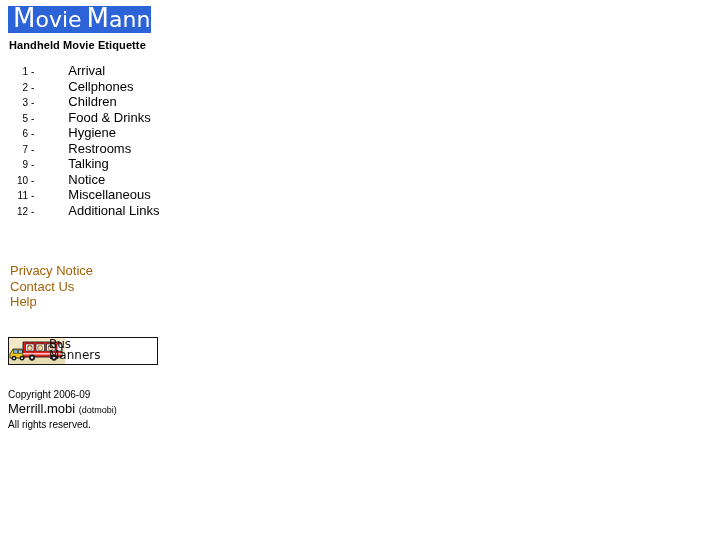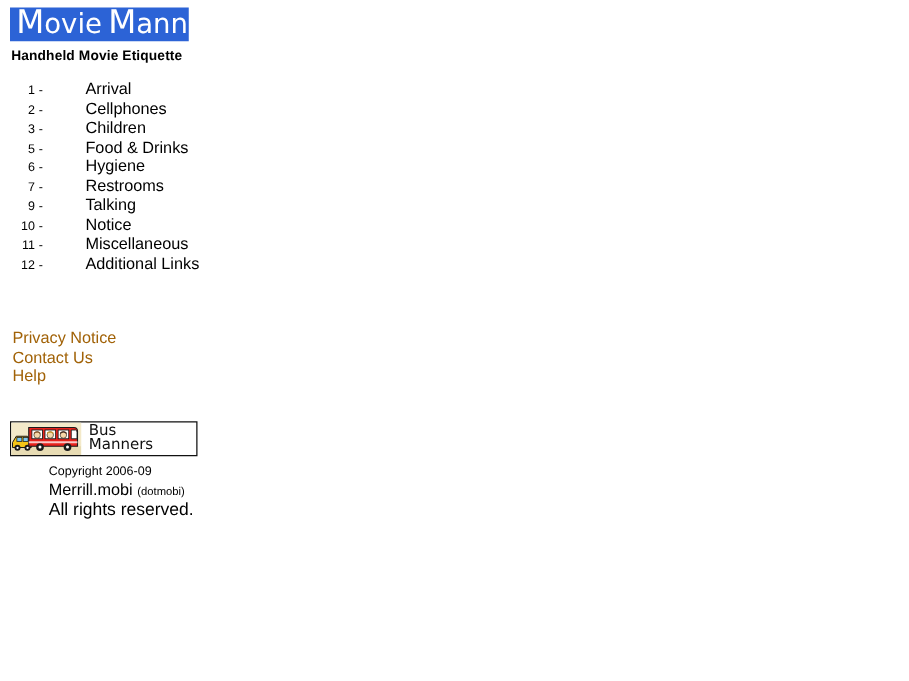--- a/index.html
+++ b/index.html
@@ -133,21 +133,21 @@
     left: 0;
     top: 0;
     width: 56px;
     height: 26px;
     background: #f3e9c9;
     overflow: hidden;
   }
   .bus-art svg { display: block; }
   .bus-text {
     position: absolute;
-    left: 62px;
+    left: 40px;
     top: 0px;
     width: 88px;
     height: 26px;
     font-family: "DejaVu Sans", sans-serif;
     color: #111111;
   }
   .bus-text .l1 {
     position: absolute;
     left: 0;
     top: -1px;
@@ -161,39 +161,38 @@
     top: 10px;
     font-size: 12px;
     line-height: 14px;
     white-space: nowrap;
   }
 
   
   .copyblock {
     position: absolute;
     left: 8px;
-    top: 371px;
+    top: 388px;
     width: 250px;
-    margin-left: 31px;
   }
   .copyline1 {
     font-size: 10px;
     line-height: 13px;
     white-space: nowrap;
   }
   .copyline2 {
     font-size: 13px;
     line-height: 16px;
     white-space: nowrap;
   }
   .copyline2 .small {
     font-size: 9px;
   }
   .copyline3 {
-    font-size: 14px;
+    font-size: 10px;
     line-height: 13px;
     white-space: nowrap;
   }
 </style>
 </head>
 <body>
 
 <div class="page">
 
   <div class="masthead">

